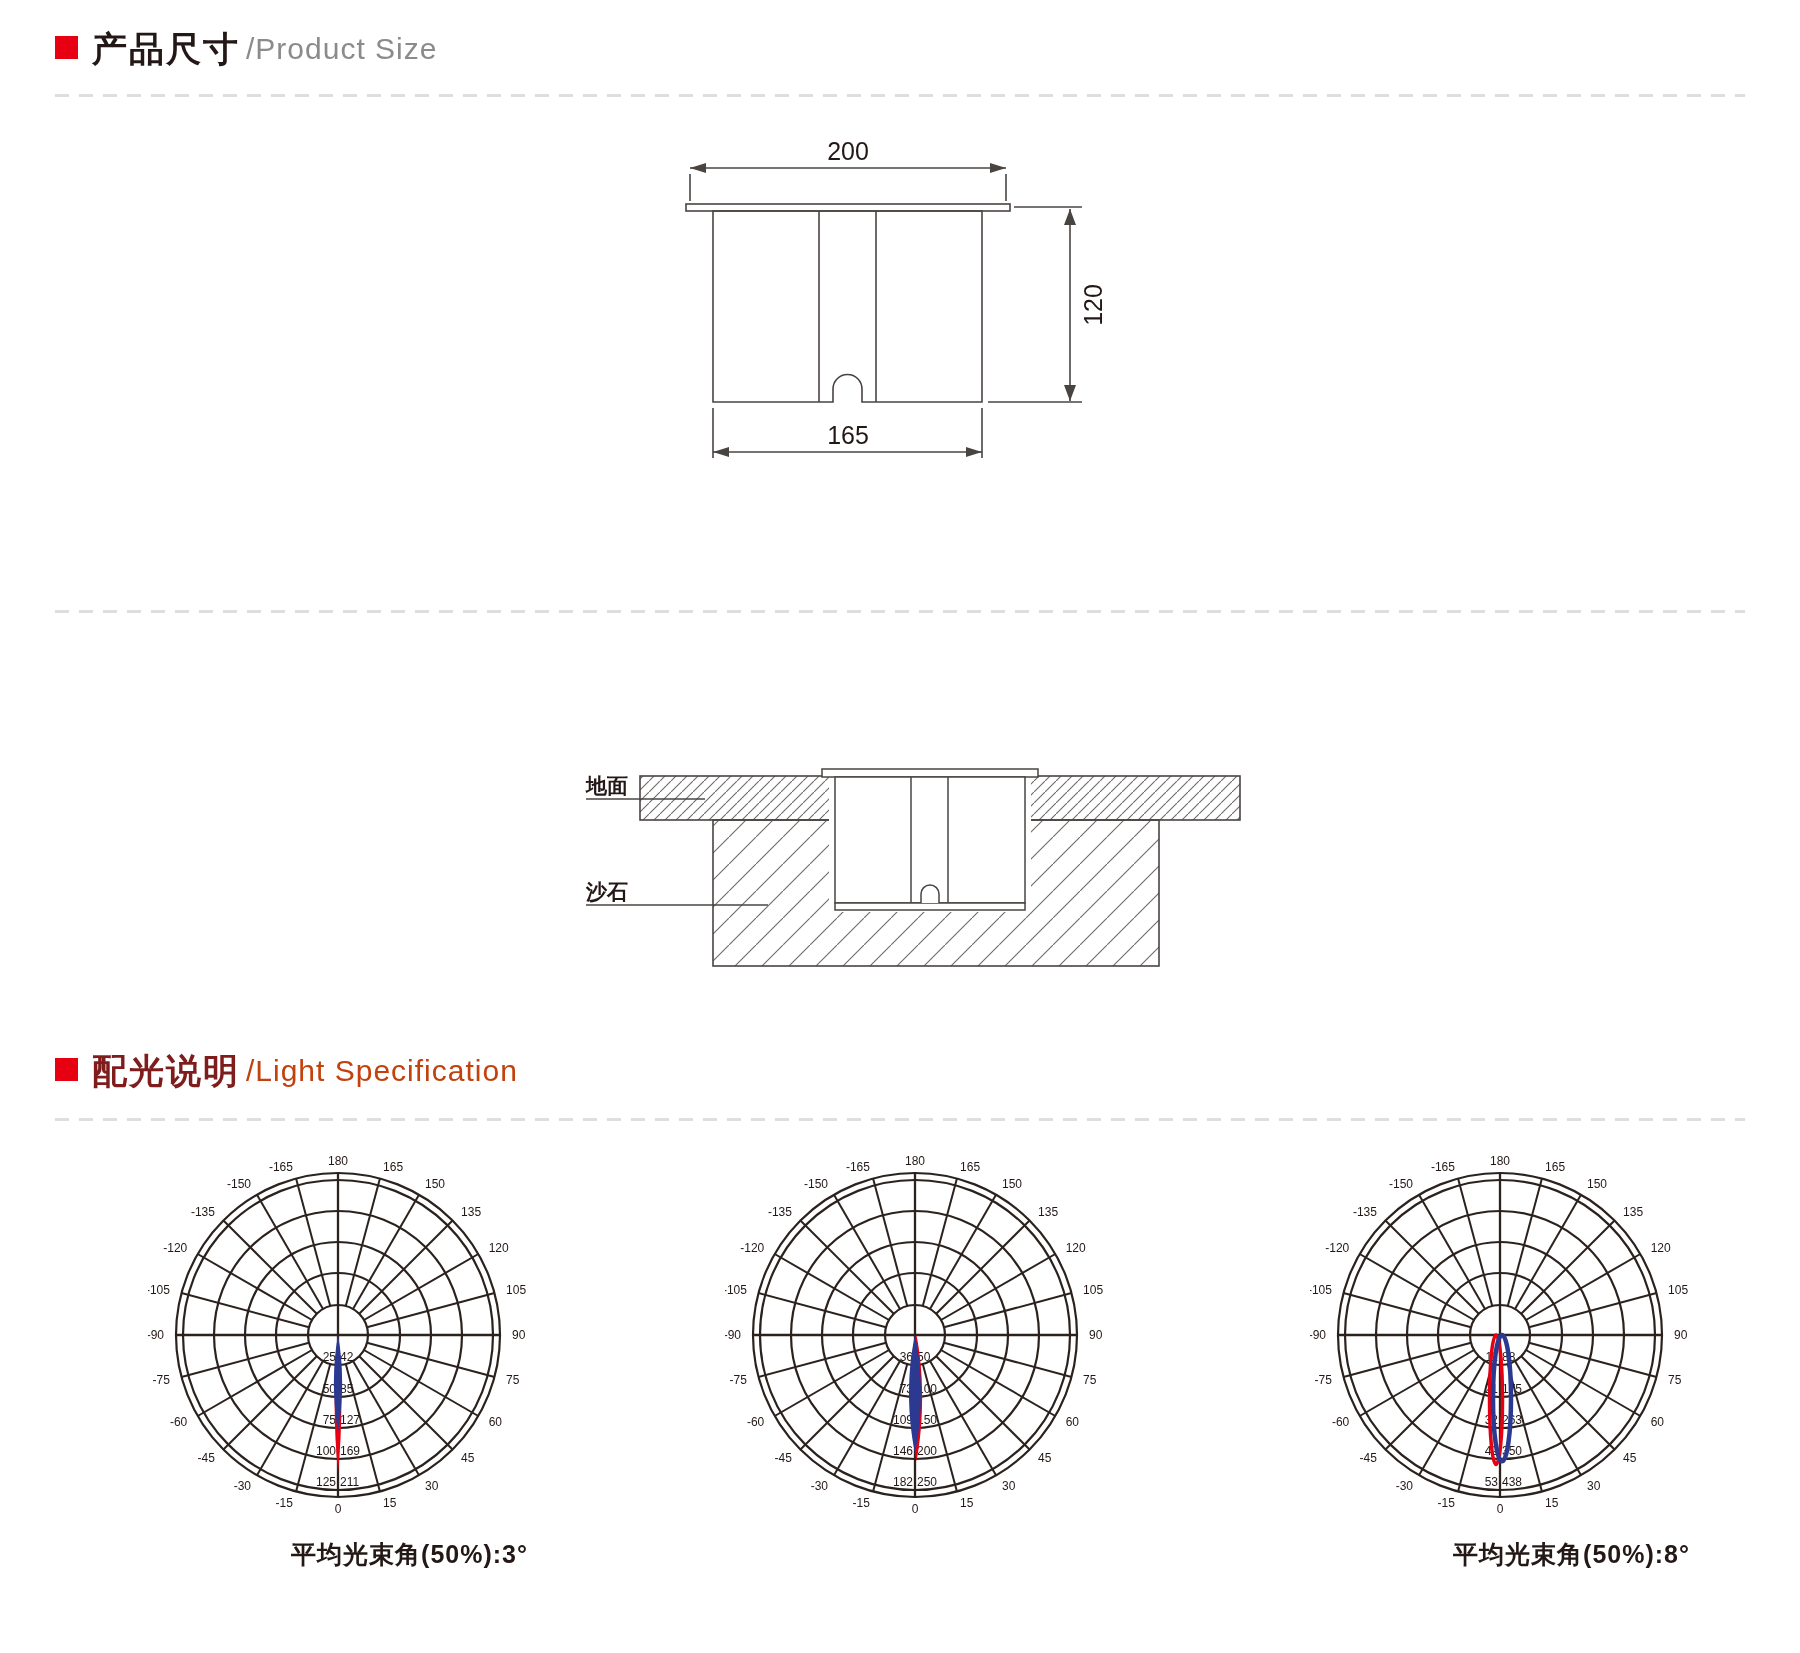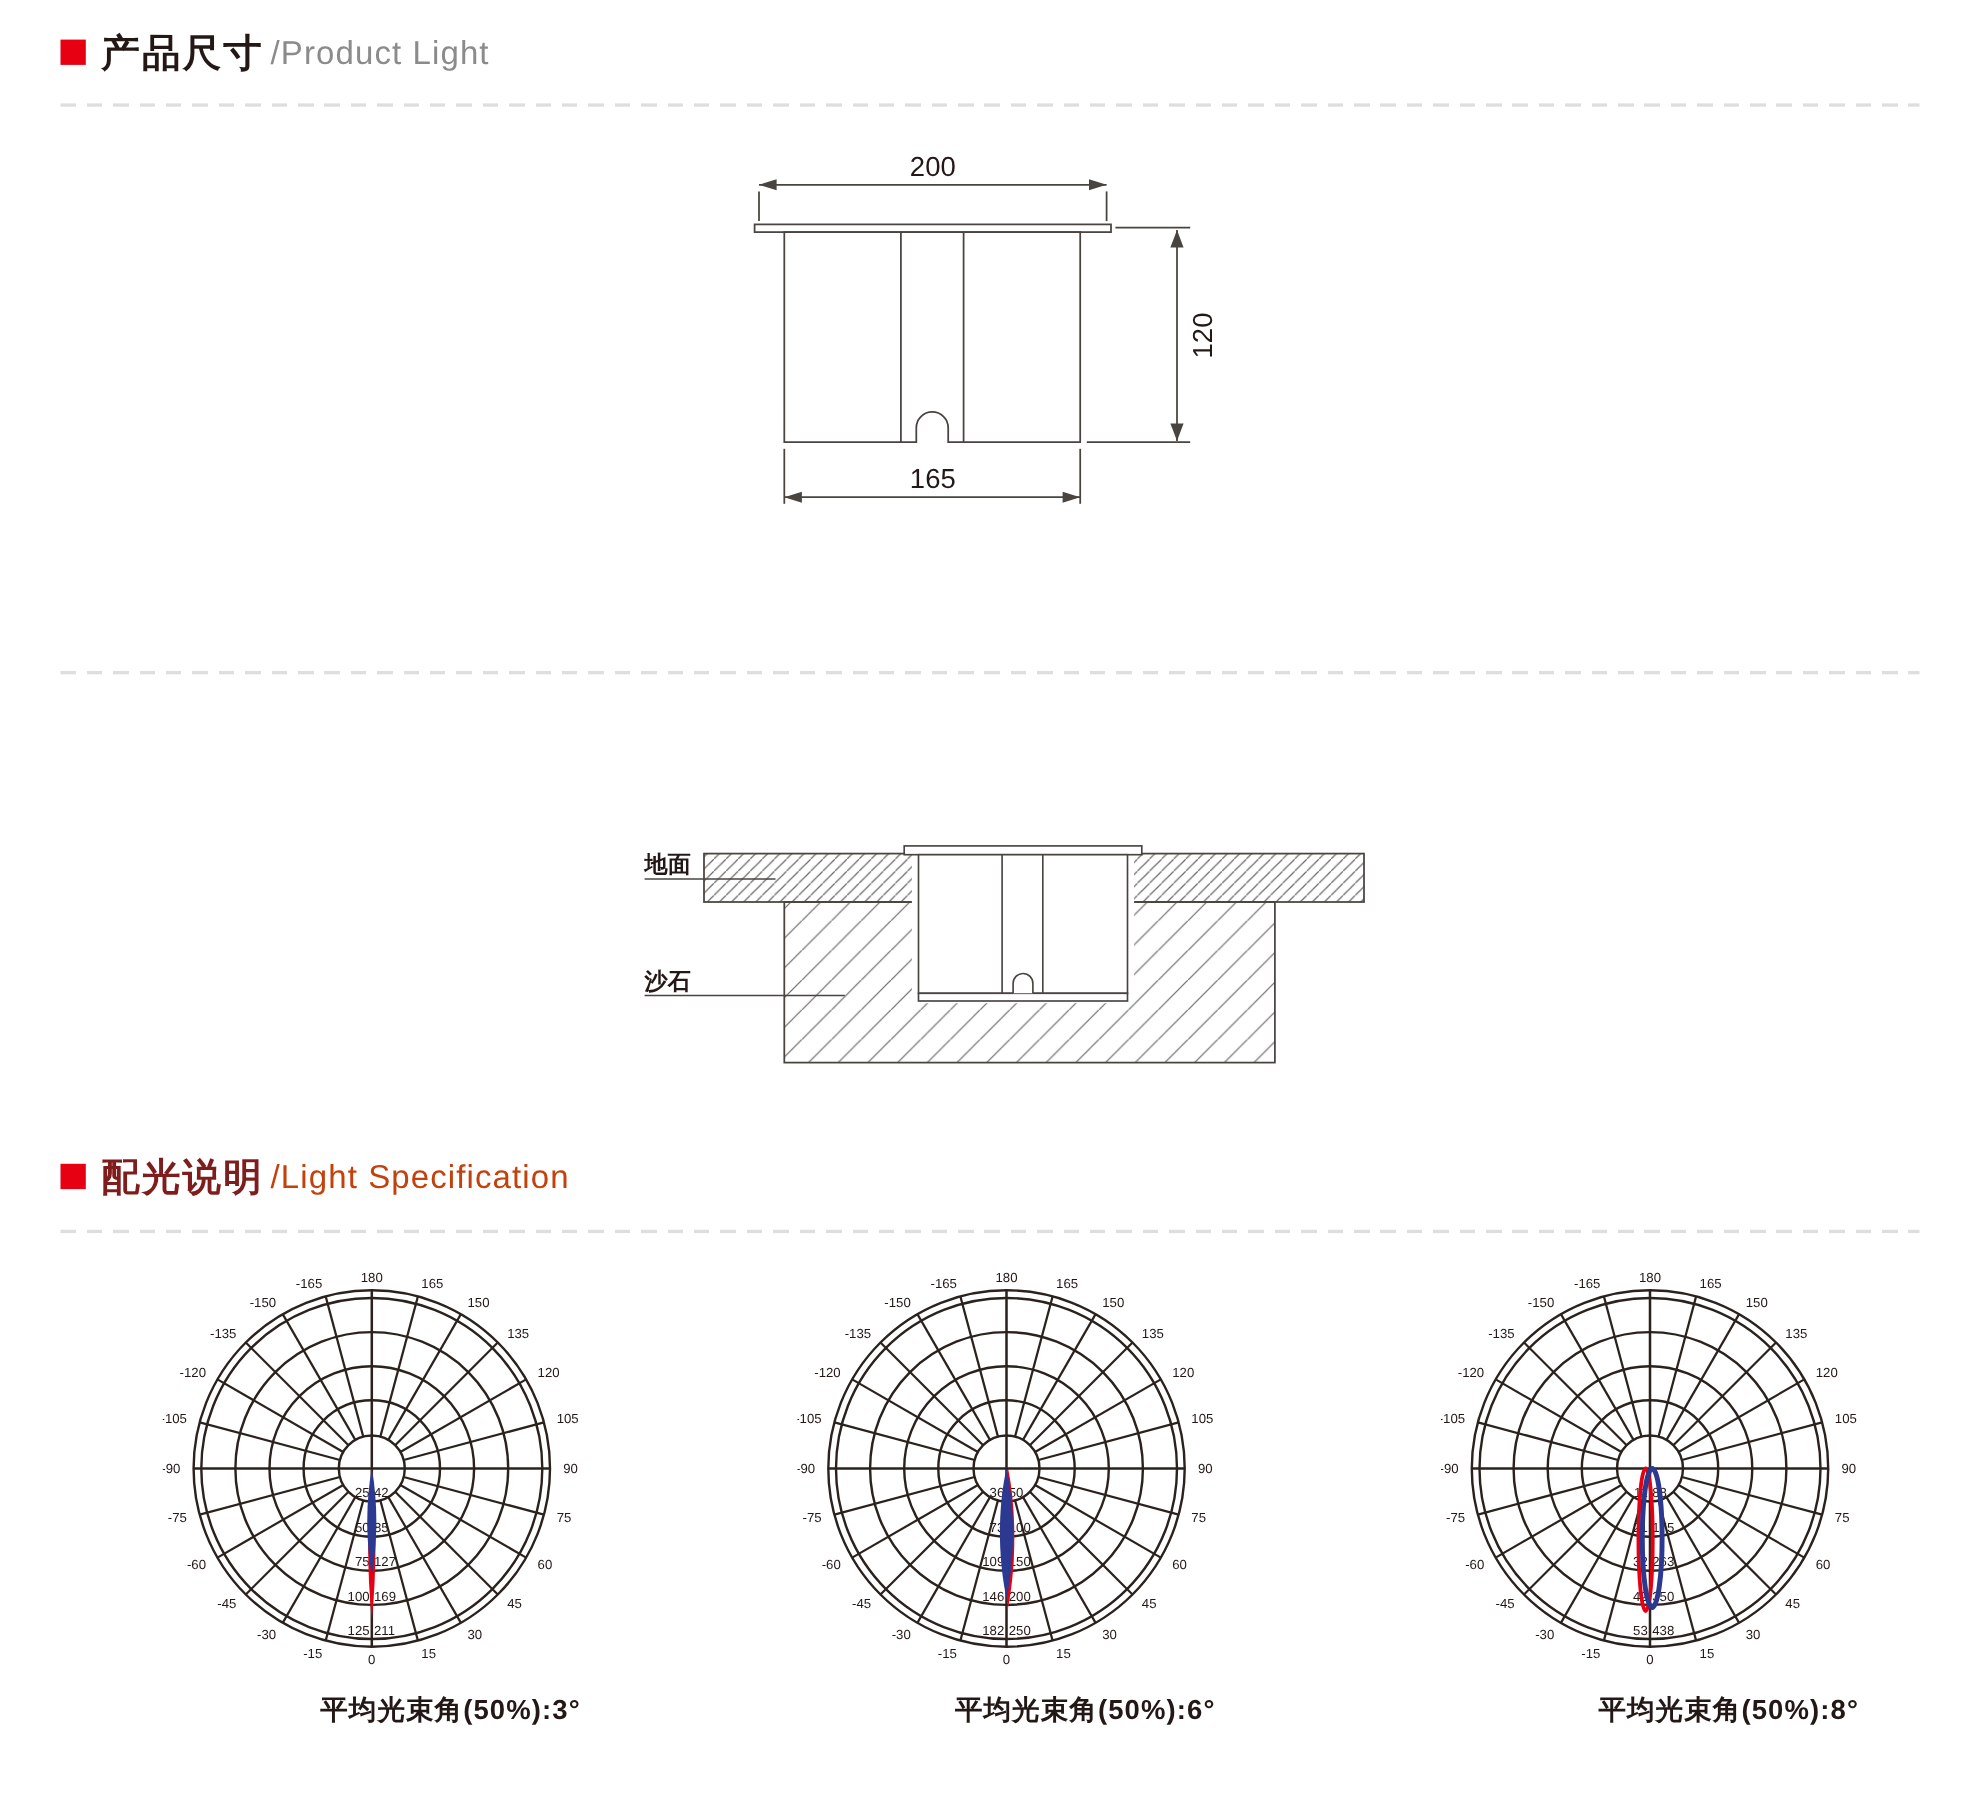--- a/index.html
+++ b/index.html
@@ -21,21 +21,21 @@
   .leader-text{font-size:21px;font-weight:600;fill:#231815;}
 </style>
 </head>
 <body>
 
 <div id="page">
 
   <div class="sec-header" style="top:28px;">
     <div class="sec-square" style="background: rgb(230, 0, 18);"></div>
     <div class="sec-cn" style="color: rgb(35, 24, 21);">产品尺寸</div>
-    <div class="sec-en" style="color: rgb(139, 139, 139);">/Product Light</div>
+    <div class="sec-en" style="color: rgb(139, 139, 139);">/Product Size</div>
   </div>
   <div class="dashed-sep" style="top:94px;"></div>
 
   <svg class="draw-svg" style="top:0;" width="1800" height="480" viewBox="0 0 1800 480">
     <g stroke="#4a4440" stroke-width="1.6" fill="none">
 
       <line x1="690" y1="174" x2="690" y2="201"></line>
       <line x1="1006" y1="174" x2="1006" y2="201"></line>
       <line x1="690" y1="168" x2="1006" y2="168"></line>
 
@@ -234,21 +234,20 @@
         <text x="192" y="248" text-anchor="start" font-size="12" fill="#231815">100</text>
         <text x="188" y="279" text-anchor="end" font-size="12" fill="#231815">109</text>
         <text x="192" y="279" text-anchor="start" font-size="12" fill="#231815">150</text>
         <text x="188" y="310" text-anchor="end" font-size="12" fill="#231815">146</text>
         <text x="192" y="310" text-anchor="start" font-size="12" fill="#231815">200</text>
         <text x="188" y="341" text-anchor="end" font-size="12" fill="#231815">182</text>
         <text x="192" y="341" text-anchor="start" font-size="12" fill="#231815">250</text>
         <path d="M 191.5 190 C 184 227.90800000000002 184 275.9248 191.5 316.36 C 199 275.9248 199 227.90800000000002 191.5 190 Z" fill="#e60012" stroke="none"></path>
         <path d="M 190 190 C 182 225.478 182 270.41679999999997 190 308.26 C 198 270.41679999999997 198 225.478 190 190 Z" fill="#2b3990" stroke="none"></path>
       </svg>
-    <div class="chart-caption">平均光束角(50%):6°</div>
   </div>
   <div class="chart-block" style="left:1310px;">
     <svg width="380" height="380" viewBox="0 0 380 380">
         <circle cx="190" cy="190" r="30" fill="none" stroke="#2b221e" stroke-width="2.2"></circle>
         <circle cx="190" cy="190" r="62" fill="none" stroke="#2b221e" stroke-width="2.2"></circle>
         <circle cx="190" cy="190" r="93" fill="none" stroke="#2b221e" stroke-width="2.2"></circle>
         <circle cx="190" cy="190" r="124" fill="none" stroke="#2b221e" stroke-width="2.2"></circle>
         <circle cx="190" cy="190" r="155" fill="none" stroke="#2b221e" stroke-width="2.2"></circle>
         <circle cx="190" cy="190" r="162" fill="none" stroke="#2b221e" stroke-width="2.2"></circle>
         <line x1="182.23542864692436" y1="161.02222521132796" x2="148.0713146933916" y2="33.52001614117094" stroke="#2b221e" stroke-width="2"></line>

